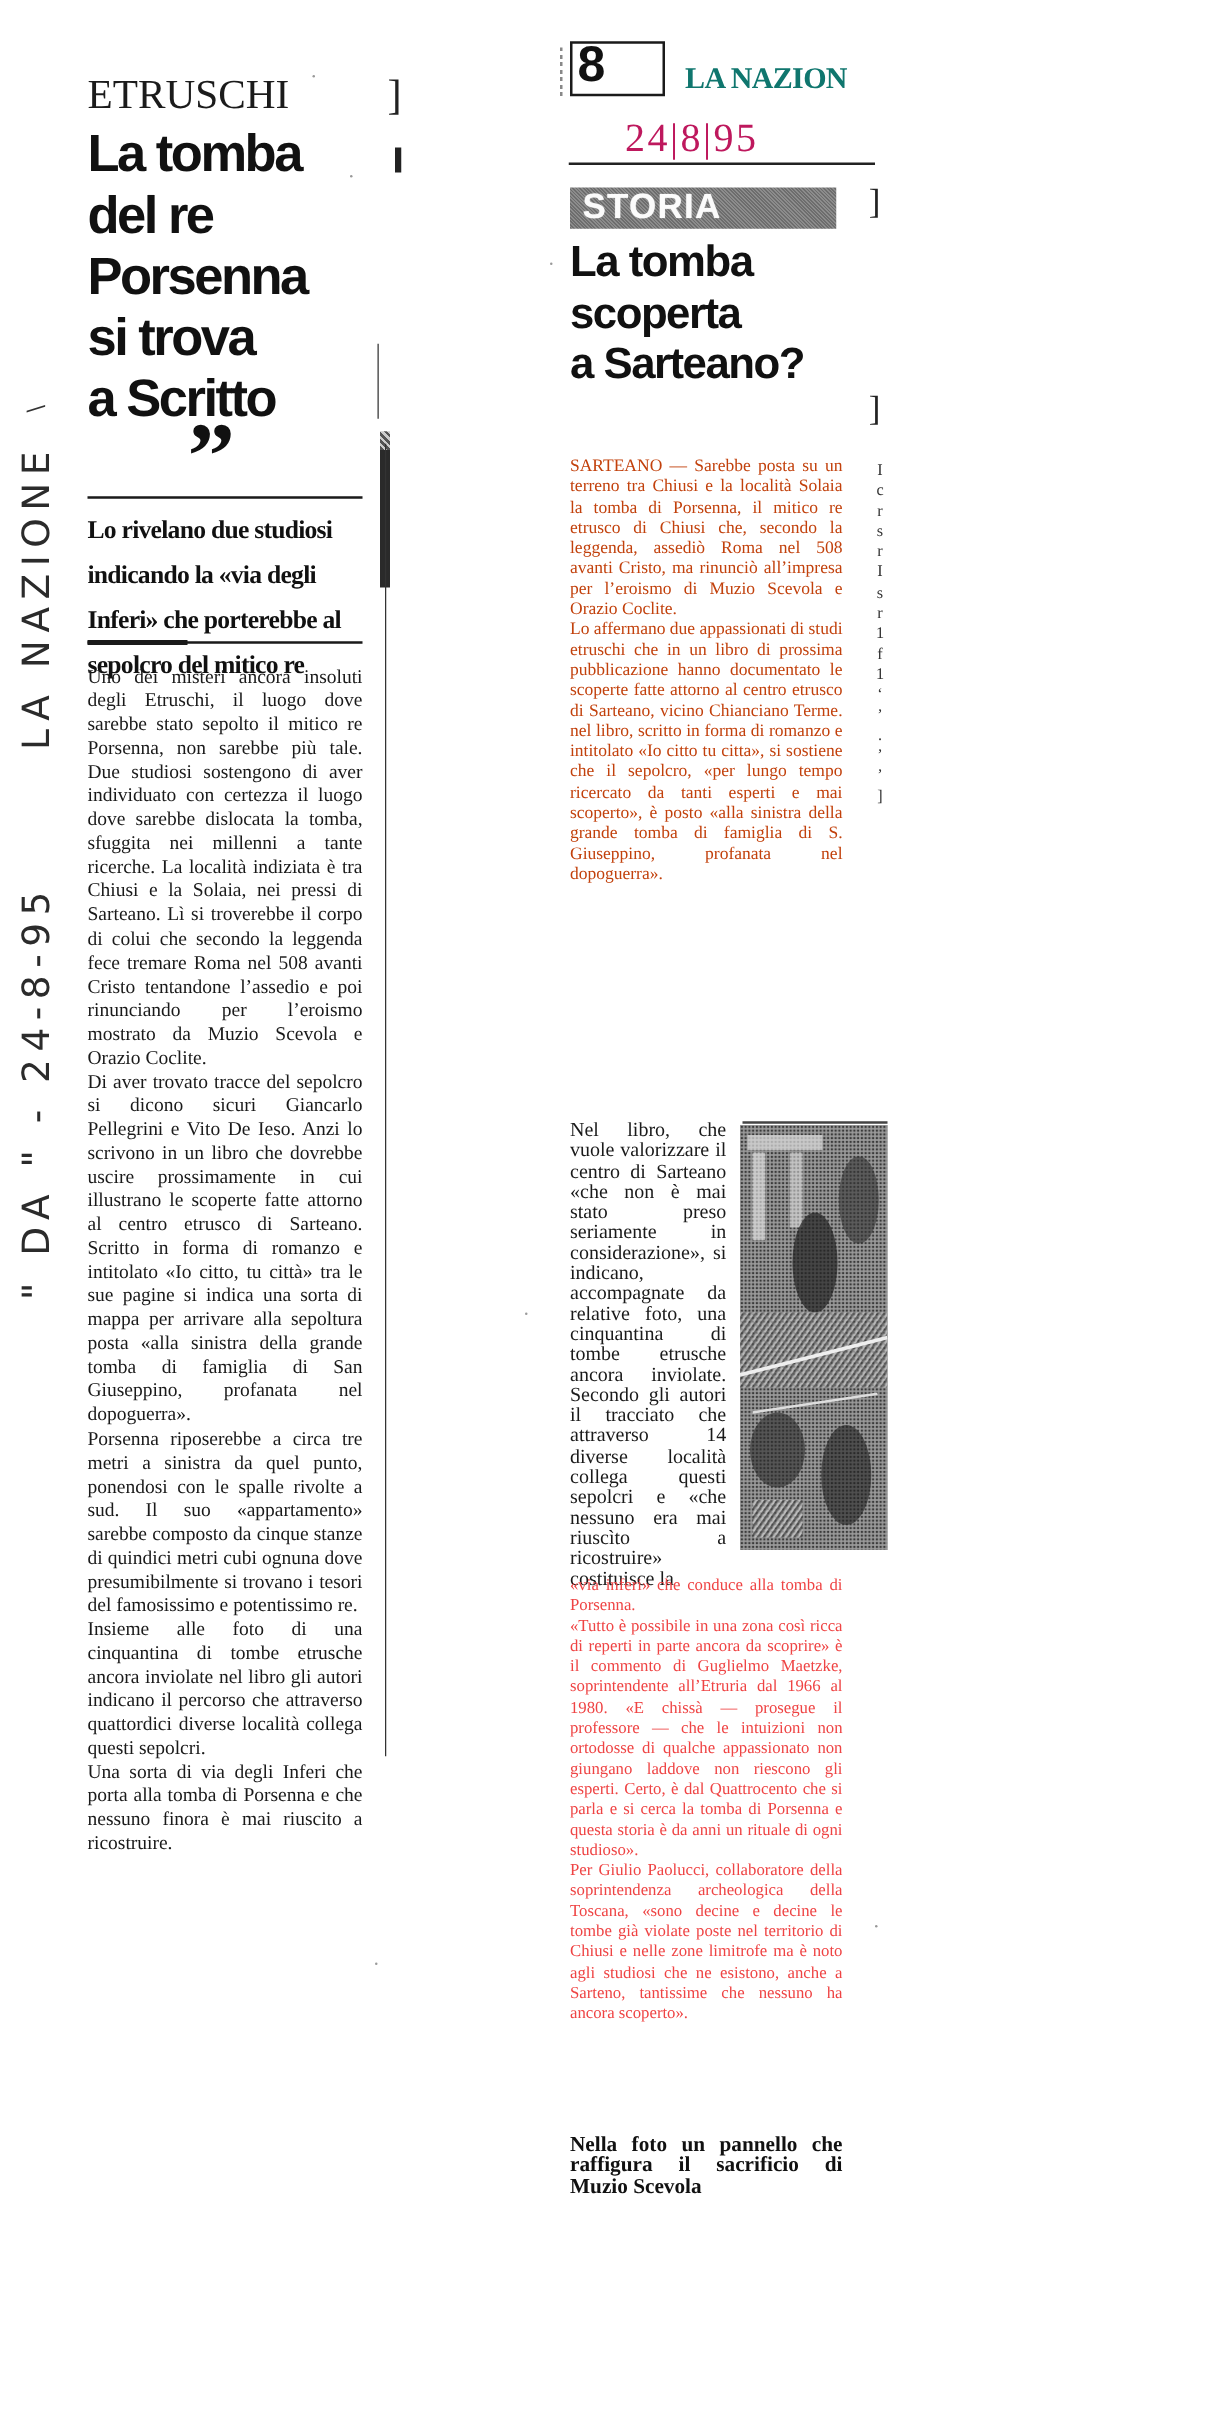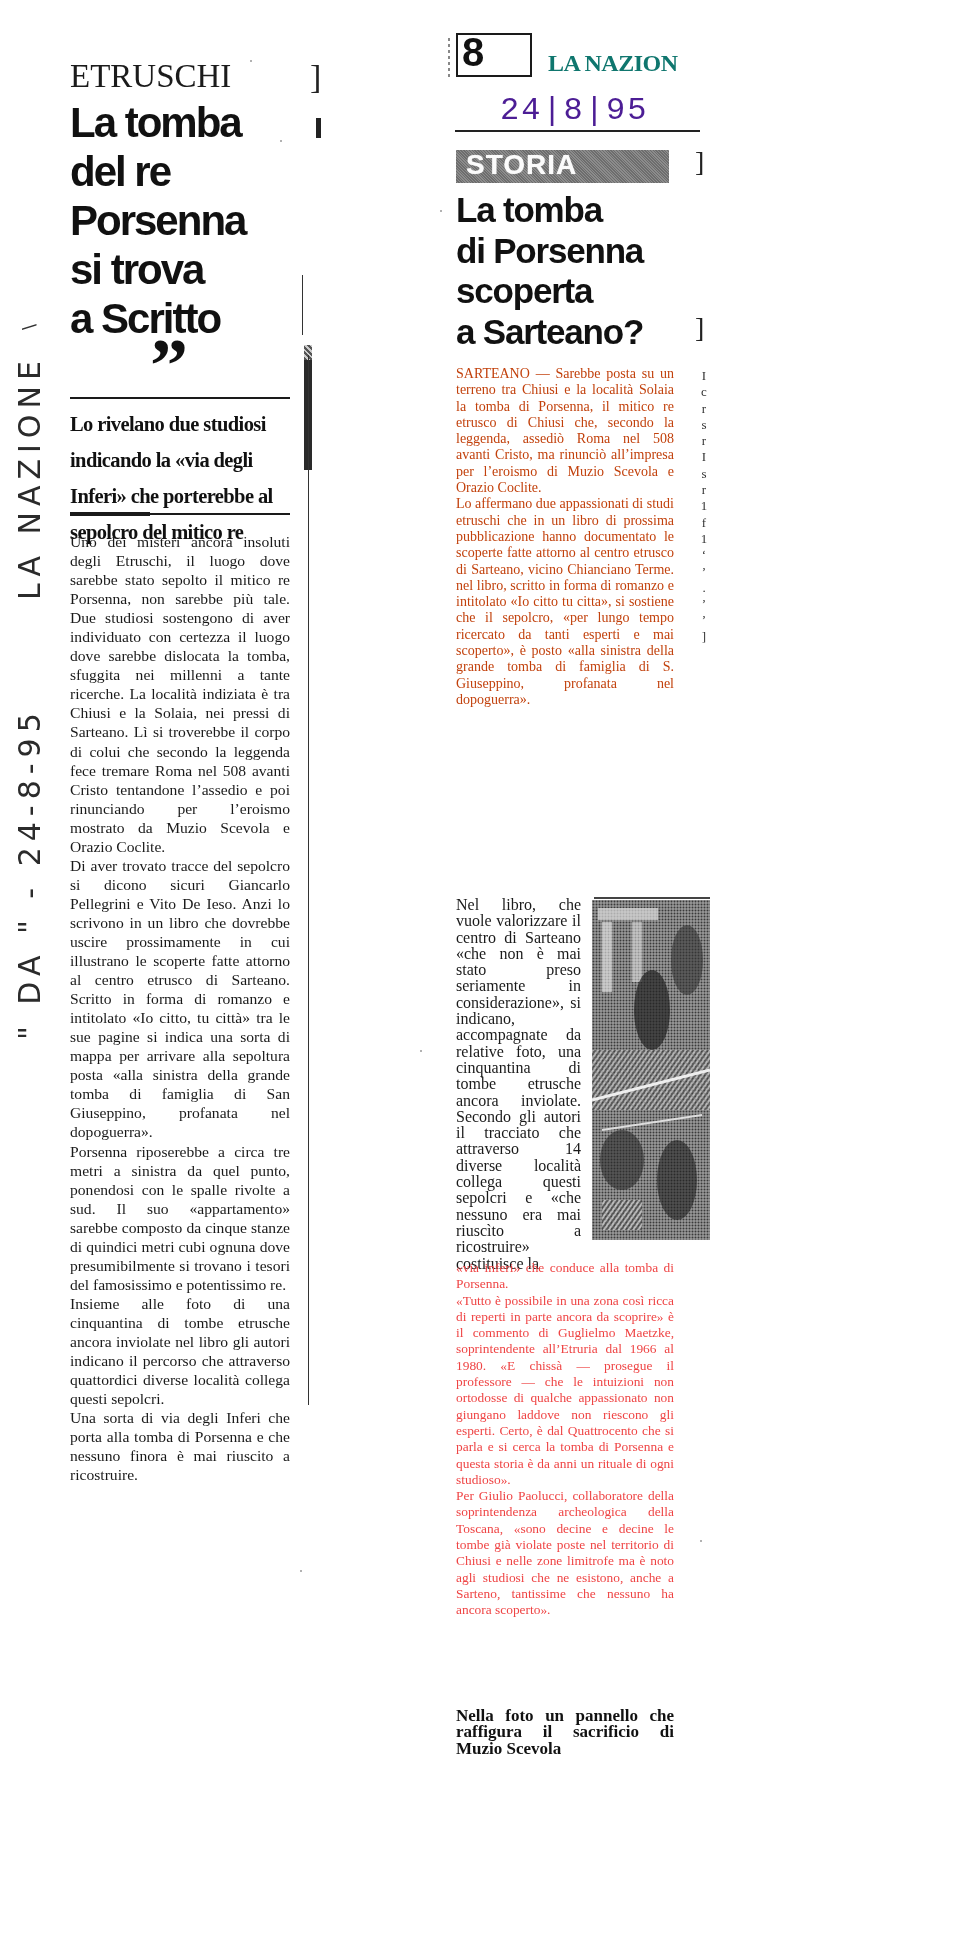--- a/index.html
+++ b/index.html
@@ -33,21 +33,21 @@
   .handwrite { font-family: "DejaVu Sans", sans-serif; font-weight: normal; color: #2b2b2b; white-space: nowrap; transform-origin: left top; transform: rotate(-90deg); letter-spacing: 6px; }
   .hw-1 { left: 12px; top: 600px; font-size: 30px; }
   .hw-2 { left: 12px; top: 1040px; font-size: 30px; }
   .hw-tick { left: 18px; top: 330px; font-size: 18px; color:#333; transform: rotate(-90deg); transform-origin:left top; }
 
   
   .page-box { left: 456px; top: 33px; width: 76px; height: 44px; border: 2px solid #1a1a1a; box-sizing: border-box; }
   .page-number { left: 462px; top: 30px; font-family: "Liberation Sans", sans-serif; font-weight: bold; font-size: 40px; color: #111; }
   .page-box-tick { left: 448px; top: 38px; width: 2px; height: 40px; background: repeating-linear-gradient(#888 0 3px, transparent 3px 6px); }
   .masthead { left: 548px; top: 50px; font-family: "Liberation Serif", serif; font-weight: bold; font-size: 24px; letter-spacing: -0.5px; color: #0f766e; }
-  .date-hand { left: 500px; top: 92px; font-family: Liberation Mono, monospace; font-size: 32px; color: #4c1d95; letter-spacing: 2px; font-weight: 300; }
+  .date-hand { left: 500px; top: 92px; font-family: Liberation Serif, serif; font-size: 32px; color: #be185d; letter-spacing: 2px; font-weight: 300; }
   .date-rule { left: 455px; top: 130px; width: 245px; height: 2px; background: #222; }
   .section-band { left: 456px; top: 150px; width: 213px; height: 33px; background: repeating-linear-gradient(45deg, #6d6d6d 0 1px, #8c8c8c 1px 2px); }
   .section-label { left: 466px; top: 149px; font-family: "Liberation Sans", sans-serif; font-weight: bold; font-size: 28px; color: #fbfbfb; letter-spacing: 1px; text-shadow: 0 0 1px #ddd; }
   .bracket-r1 { left: 695px; top: 146px; font-family: "Liberation Serif", serif; font-size: 28px; color:#222; }
   .bracket-r2 { left: 695px; top: 312px; font-family: "Liberation Serif", serif; font-size: 28px; color:#222; }
   .right-headline { left: 456px; top: 190px; width: 240px; font-family: "Liberation Sans", sans-serif; font-weight: bold; font-size: 35px; line-height: 40.5px; letter-spacing: -1.2px; color: #111; }
   .right-headline div { white-space: nowrap; }
 
   .right-body { left: 456px; top: 366px; width: 218px; font-family: "Liberation Serif", serif; font-size: 14px; line-height: 16.3px; text-align: justify; color: #c2410c; }
   .right-body p { margin: 0; }
@@ -115,21 +115,20 @@
 <div class="abs date-hand">24|8|95</div>
 <div class="abs date-rule"></div>
 
 <div class="abs section-band"></div>
 <div class="abs section-label">STORIA</div>
 <div class="abs bracket-r1">]</div>
 <div class="abs bracket-r2">]</div>
 
 <div class="abs right-headline">
   <div>La tomba</div>
-  <div>di Porsenna</div>
   <div>scoperta</div>
   <div>a Sarteano?</div>
 </div>
 
 <div class="abs right-body">
   <p>SARTEANO — Sarebbe posta su un terreno tra Chiusi e la località Solaia la tomba di Porsenna, il mitico re etrusco di Chiusi che, secondo la leggenda, assediò Roma nel 508 avanti Cristo, ma rinunciò all’impresa per l’eroismo di Muzio Scevola e Orazio Coclite.</p>
   <p>Lo affermano due appassionati di studi etruschi che in un libro di prossima pubblicazione hanno documentato le scoperte fatte attorno al centro etrusco di Sarteano, vicino Chianciano Terme. nel libro, scritto in forma di romanzo e intitolato «Io citto tu citta», si sostiene che il sepolcro, «per lungo tempo ricercato da tanti esperti e mai scoperto», è posto «alla sinistra della grande tomba di famiglia di S. Giuseppino, profanata nel dopoguerra».</p>
 </div>
 
 <div class="abs right-body-narrow">

